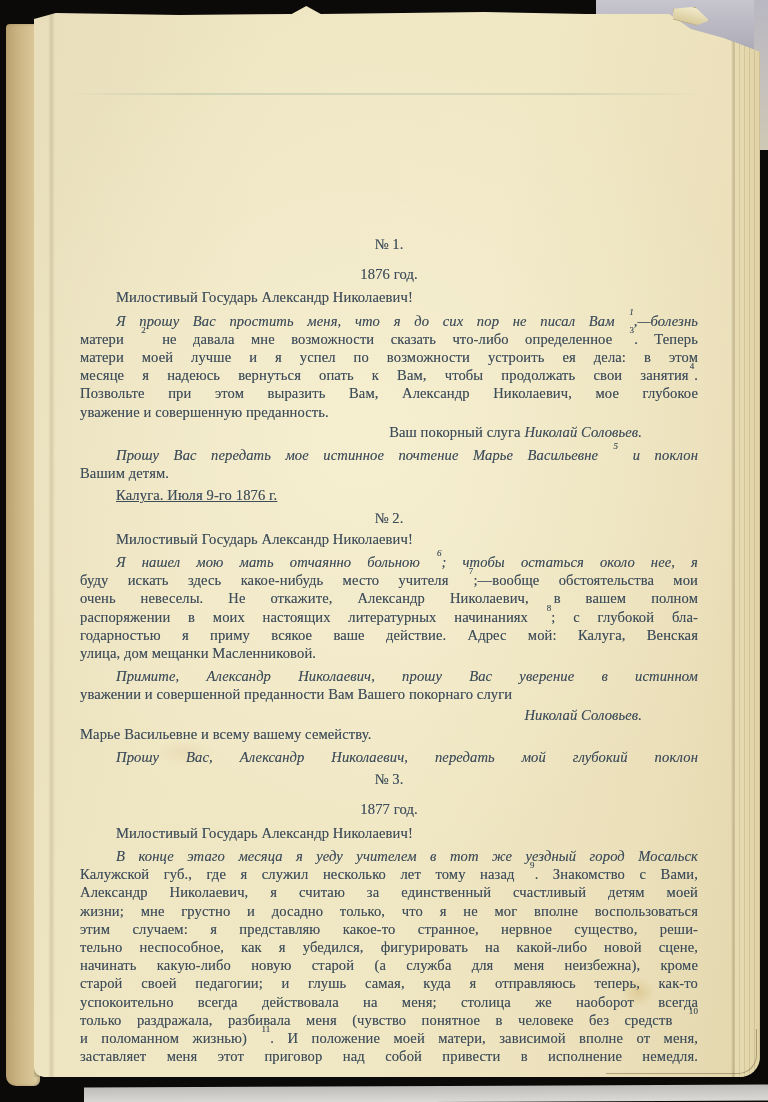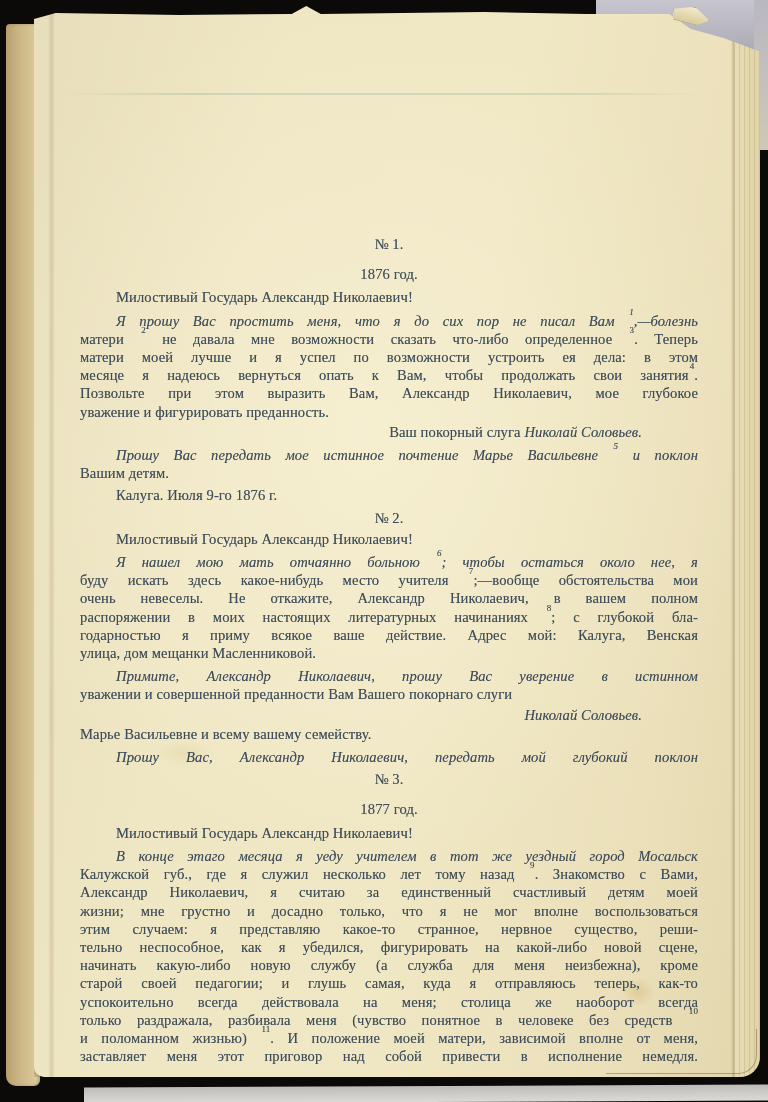--- a/index.html
+++ b/index.html
@@ -58,21 +58,21 @@
   .just{text-align:justify;text-align-last:justify;}
   .left{text-align:left;text-align-last:left;}
   .center{text-align:center;text-align-last:center;}
   .indent{text-indent:36px;}
   .num{margin:4px 0 3px;}
   .year{margin:12px 0 5px;}
   .greeting{margin:0 0 4px;}
   .para-start{margin-top:5px;font-style:italic;}
   .sig{text-align:right;text-align-last:right;padding-right:56px;margin:2px 0 1px;}
   .sig .name{font-style:italic;}
-  .date{margin:4px 0 0;}
+  .date{margin:4px 0 0;text-decoration:underline;}
   sup{font-size:9px;line-height:0;position:relative;top:-5px;margin-left:1px;}
 </style>
 </head>
 <body style="--ink: #3e4d5a;">
 
 <div class="gray-tr"></div>
 <div class="gray-right"></div>
 <div class="tan-strip"></div>
 
 <div class="page">
@@ -85,21 +85,21 @@
   <div class="stain2"></div>
   <div class="text-block">
       <div class="line center num">№ 1.</div>
       <div class="line center year">1876 год.</div>
       <div class="line left indent greeting">Милостивый Государь Александр Николаевич!</div>
       <div class="line just indent para-start">Я прошу Вас простить меня, что я до сих пор не писал Вам <sup>1</sup>,—болезнь</div>
       <div class="line just">матери <sup>2</sup> не давала мне возможности сказать что-либо определенное <sup>3</sup>. Теперь</div>
       <div class="line just">матери моей лучше и я успел по возможности устроить ея дела: в этом</div>
       <div class="line just">месяце я надеюсь вернуться опать к Вам, чтобы продолжать свои занятия<sup>4</sup>.</div>
       <div class="line just">Позвольте при этом выразить Вам, Александр Николаевич, мое глубокое</div>
-      <div class="line left">уважение и фигурировать преданность.</div>
+      <div class="line left">уважение и совершенную преданность.</div>
       <div class="line sig">Ваш покорный слуга <span class="name">Николай Соловьев.</span></div>
       <div class="line just indent para-start">Прошу Вас передать мое истинное почтение Марье Васильевне <sup>5</sup> и поклон</div>
       <div class="line left">Вашим детям.</div>
       <div class="line left indent date">Калуга. Июля 9-го 1876 г.</div>
       <div class="line center num">№ 2.</div>
       <div class="line left indent greeting">Милостивый Государь Александр Николаевич!</div>
       <div class="line just indent para-start">Я нашел мою мать отчаянно больною <sup>6</sup>; чтобы остаться около нее, я</div>
       <div class="line just">буду искать здесь какое-нибудь место учителя <sup>7</sup>;—вообще обстоятельства мои</div>
       <div class="line just">очень невеселы. Не откажите, Александр Николаевич, в вашем полном</div>
       <div class="line just">распоряжении в моих настоящих литературных начинаниях <sup>8</sup>; с глубокой бла-</div>
@@ -112,21 +112,21 @@
       <div class="line just indent para-start">Прошу Вас, Александр Николаевич, передать мой глубокий поклон</div>
       <div class="line center num">№ 3.</div>
       <div class="line center year">1877 год.</div>
       <div class="line left indent greeting">Милостивый Государь Александр Николаевич!</div>
       <div class="line just indent para-start">В конце этаго месяца я уеду учителем в тот же уездный город Мосальск</div>
       <div class="line just">Калужской губ., где я служил несколько лет тому назад <sup>9</sup>. Знакомство с Вами,</div>
       <div class="line just">Александр Николаевич, я считаю за единственный счастливый детям моей</div>
       <div class="line just">жизни; мне грустно и досадно только, что я не мог вполне воспользоваться</div>
       <div class="line just">этим случаем: я представляю какое-то странное, нервное существо, реши-</div>
       <div class="line just">тельно неспособное, как я убедился, фигурировать на какой-либо новой сцене,</div>
-      <div class="line just">начинать какую-либо новую службу (а служба для меня неизбежна), кроме</div>
+      <div class="line just">начинать какую-либо новую старой (а служба для меня неизбежна), кроме</div>
       <div class="line just">старой своей педагогии; и глушь самая, куда я отправляюсь теперь, как-то</div>
       <div class="line just">успокоительно всегда действовала на меня;  столица же наоборот всегда</div>
       <div class="line just">только раздражала, разбивала меня (чувство понятное в человеке без средств <sup>10</sup></div>
       <div class="line just">и поломанном жизнью) <sup>11</sup>. И положение моей матери, зависимой вполне от меня,</div>
       <div class="line just">заставляет меня этот приговор над собой привести в исполнение немедля.</div>
     </div>
 </div>
 
 <div class="torn-flap"></div>
 <div class="gray-bottom"></div>

